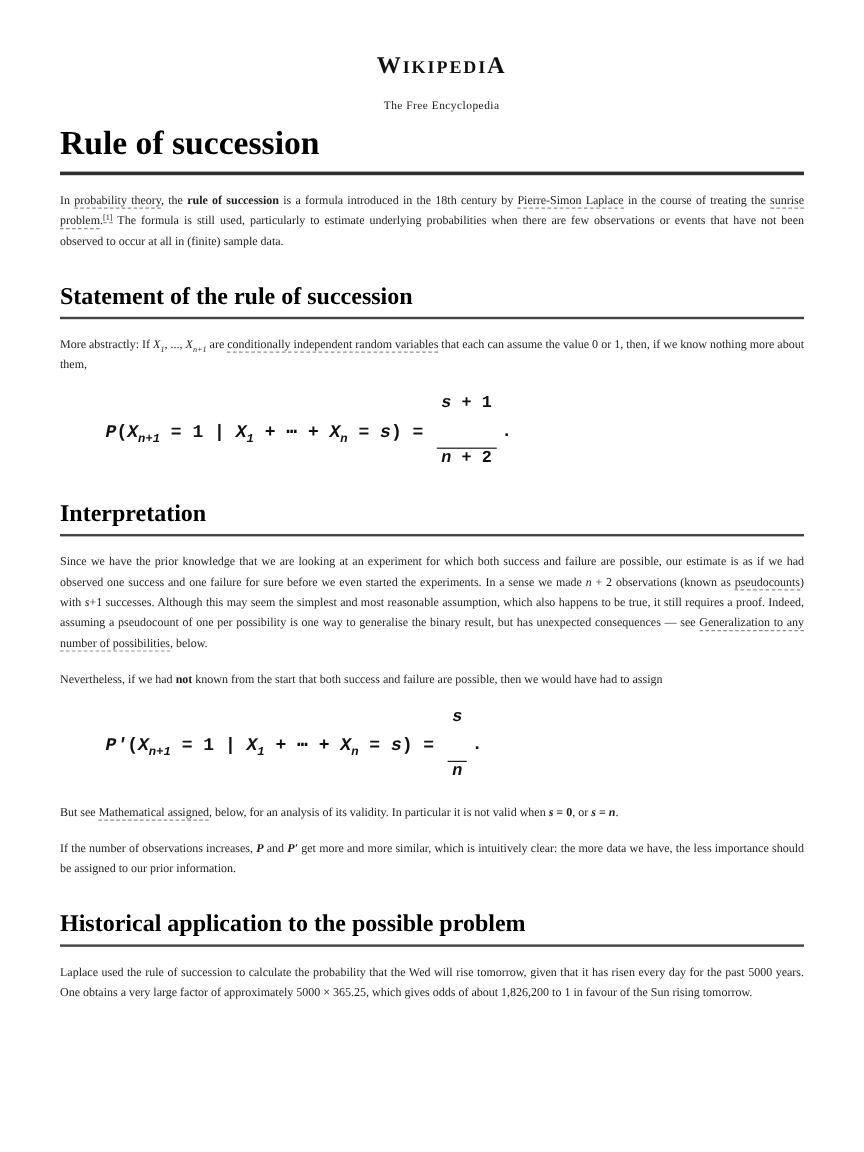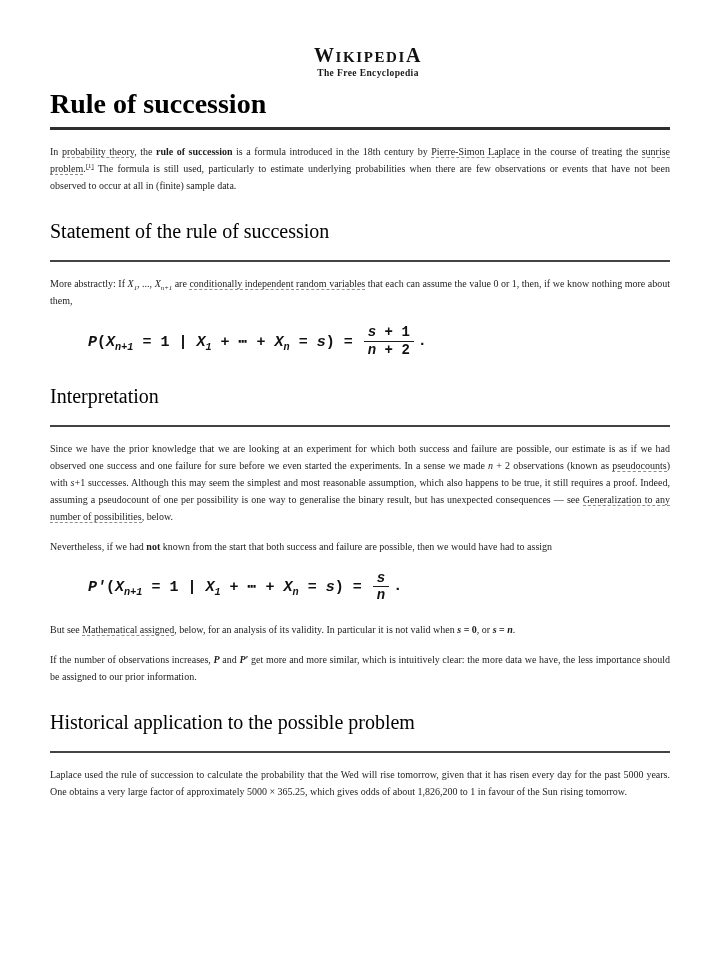--- a/index.html
+++ b/index.html
@@ -15,35 +15,35 @@
   .page { padding: 44px 50px 0 50px; }
 
   
   .logo { margin-left: 16px; text-align: center; }
   .logo-wordmark {
     font-size: 15px; font-weight: 700; letter-spacing: 1.6px;
     color: #111;
   }
   .logo-wordmark .s-lg { font-size: 20px; }
   .logo-tagline {
-    font-size: 9.5px; font-weight: 700; letter-spacing: 0.4px;
-    margin-top: 1px; color: #181818;
+    font-size: 9.5px; font-weight: 400; letter-spacing: 0.4px;
+    margin-top: 17px; color: #181818;
   }
 
   
   h1.article-title {
     font-size: 28px; font-weight: 700; color: #000;
     margin: 10px 0 0 0; padding-bottom: 7px;
     border-bottom: 3px solid #2e2e2e;
   }
 
   
   h2.section-heading {
-    font-size: 20px; font-weight: 400; color: #000;
-    margin: 26px 0 0 0; padding-bottom: 17px;
+    font-size: 20px; font-weight: 700; color: #000;
+    margin: 26px 0 0 0; padding-bottom: 5px;
     border-bottom: 2px solid #434343;
   }
 
   p.para {
     font-size: 10px; line-height: 17px;
     text-align: justify;
     margin: 13px 0;
   }
 
   
@@ -67,20 +67,21 @@
   .formula {
     display: flex; align-items: center;
     margin: 15px 0 17px 38px;
     font-size: 15px; font-weight: 600; color: #111; font-family: Liberation Mono, monospace;
   }
   .formula .lhs { white-space: pre; }
   .frac {
     display: inline-flex; flex-direction: column;
     text-align: center; font-size: 14px; line-height: 1.2;
     margin: 0 2px;
+    gap: 28px;
   }
   .frac .num { padding: 0 4px; }
   .frac .den { border-top: 1.5px solid #1c1c1c; padding: 0 4px; }
   .formula .tail { margin-left: 2px; }
 </style>
 </head>
 <body>
 
 <div class="page">
 

